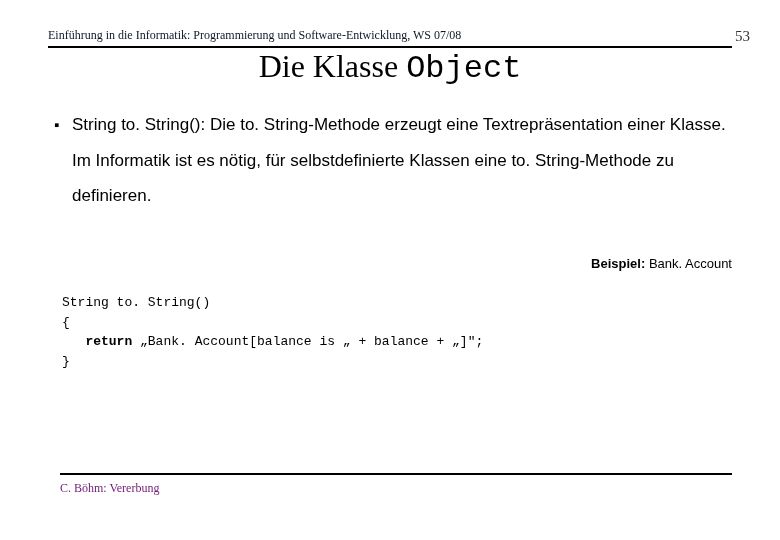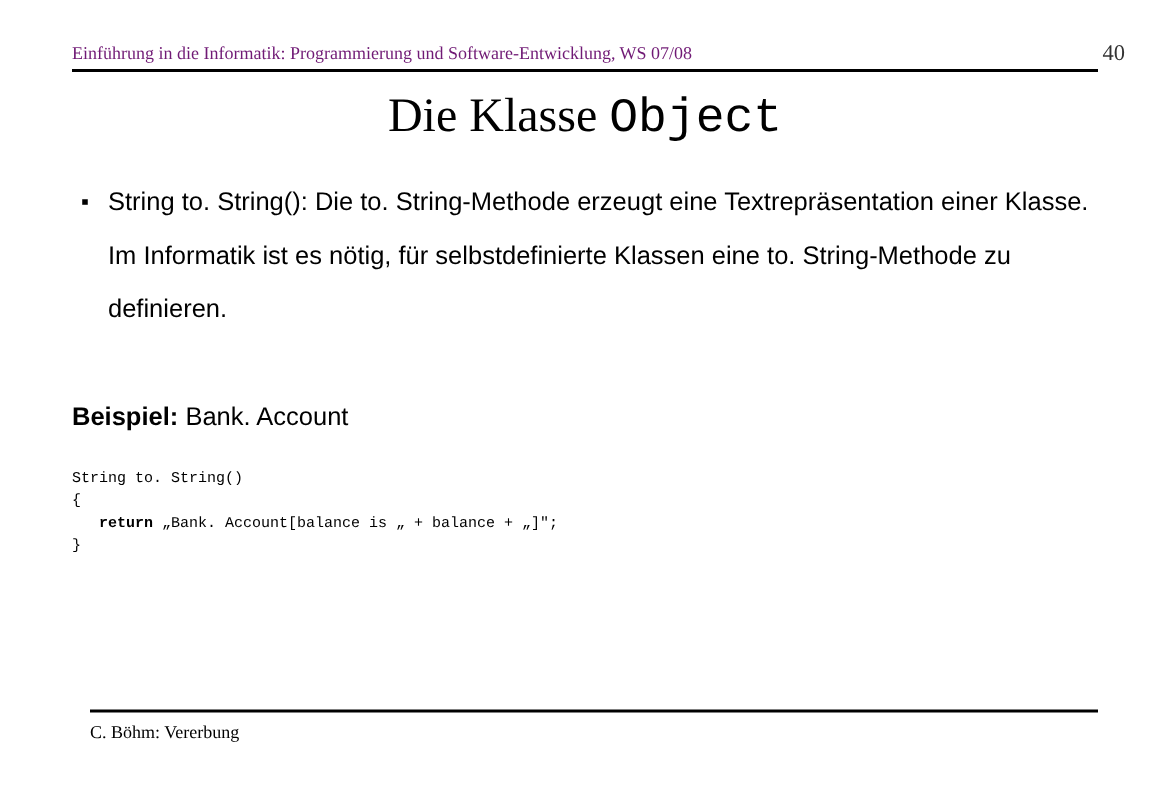--- a/index.html
+++ b/index.html
@@ -9,24 +9,24 @@
     background: #ffffff;
     font-family: Arial, Helvetica, sans-serif;
     position: relative;
     color: #000;
   }
   .page {
     padding: 28px 48px 10px 48px;
   }
   .header-bar {
     font-size: 12px;
-    color: #701a75;
+    color: #0f172a;
     padding-bottom: 3px;
     border-bottom: 2px solid #000;
-    margin-bottom: 10px;
+    margin-bottom: 0;
     font-family: "Times New Roman", Times, serif;
   }
   .page-number {
     position: absolute;
     top: 28px;
     right: 30px;
     font-size: 15px;
     color: #333;
     font-family: "Times New Roman", Times, serif;
   }
@@ -55,55 +55,57 @@
     font-size: 15px;
     line-height: 2.4;
   }
   .bullet-text { flex: 1; }
   .code-inline {
     font-family: Liberation Sans, sans-serif;
   }
   .example-label {
     font-weight: bold;
     margin-top: 36px;
-    font-size: 17px;
+    font-size: 13px;
+    text-align: right;
   }
   .example-label .code-inline { font-weight: normal; }
   .code-block {
     font-family: "Courier New", Courier, monospace;
-    font-size: 10px;
+    font-size: 13px;
     line-height: 1.5;
     white-space: pre;
     margin-top: 16px;
+    margin-left: 14px;
   }
   .kw { font-weight: bold; }
   .footer-area {
     position: absolute;
     left: 60px;
     right: 48px;
     bottom: 44px;
   }
   .footer-rule {
     border-top: 2px solid #000;
     margin-bottom: 6px;
   }
   .footer-text {
     font-family: "Times New Roman", Times, serif;
     font-size: 12px;
-    color: #000000;
+    color: #701a75;
   }
 </style>
 </head>
 <body>
 
 <div class="page">
 
   <div class="header-bar">Einführung in die Informatik: Programmierung und Software-Entwicklung, WS 07/08</div>
 
-  <div class="page-number">40</div>
+  <div class="page-number">53</div>
 
   <h1 class="title">
     <span>Die Klasse </span><span class="code">Object</span>
   </h1>
 
   <div class="content">
     <div class="bullet-row">
       <div class="bullet-mark">▪</div>
       <div class="bullet-text">
         <span class="code-inline">String to. String():</span><span> Die </span><span class="code-inline">to. String</span><span>-Methode erzeugt eine Textrepräsentation einer Klasse. Im Informatik ist es nötig, für selbstdefinierte Klassen eine </span><span class="code-inline">to. String</span><span>-Methode zu definieren.</span>

